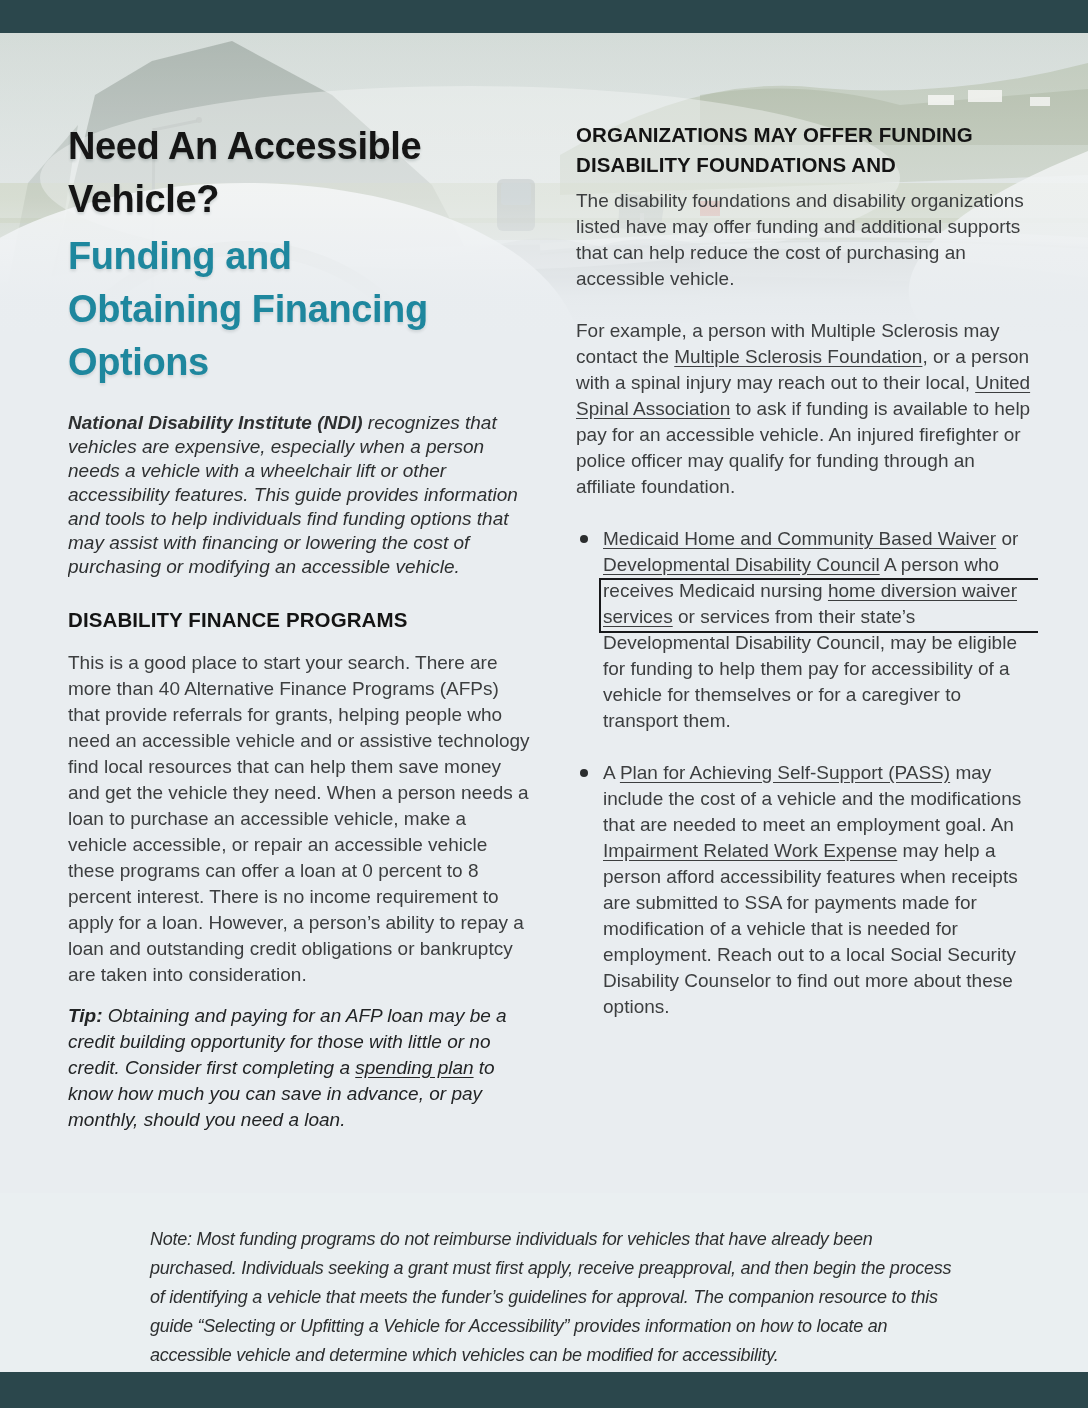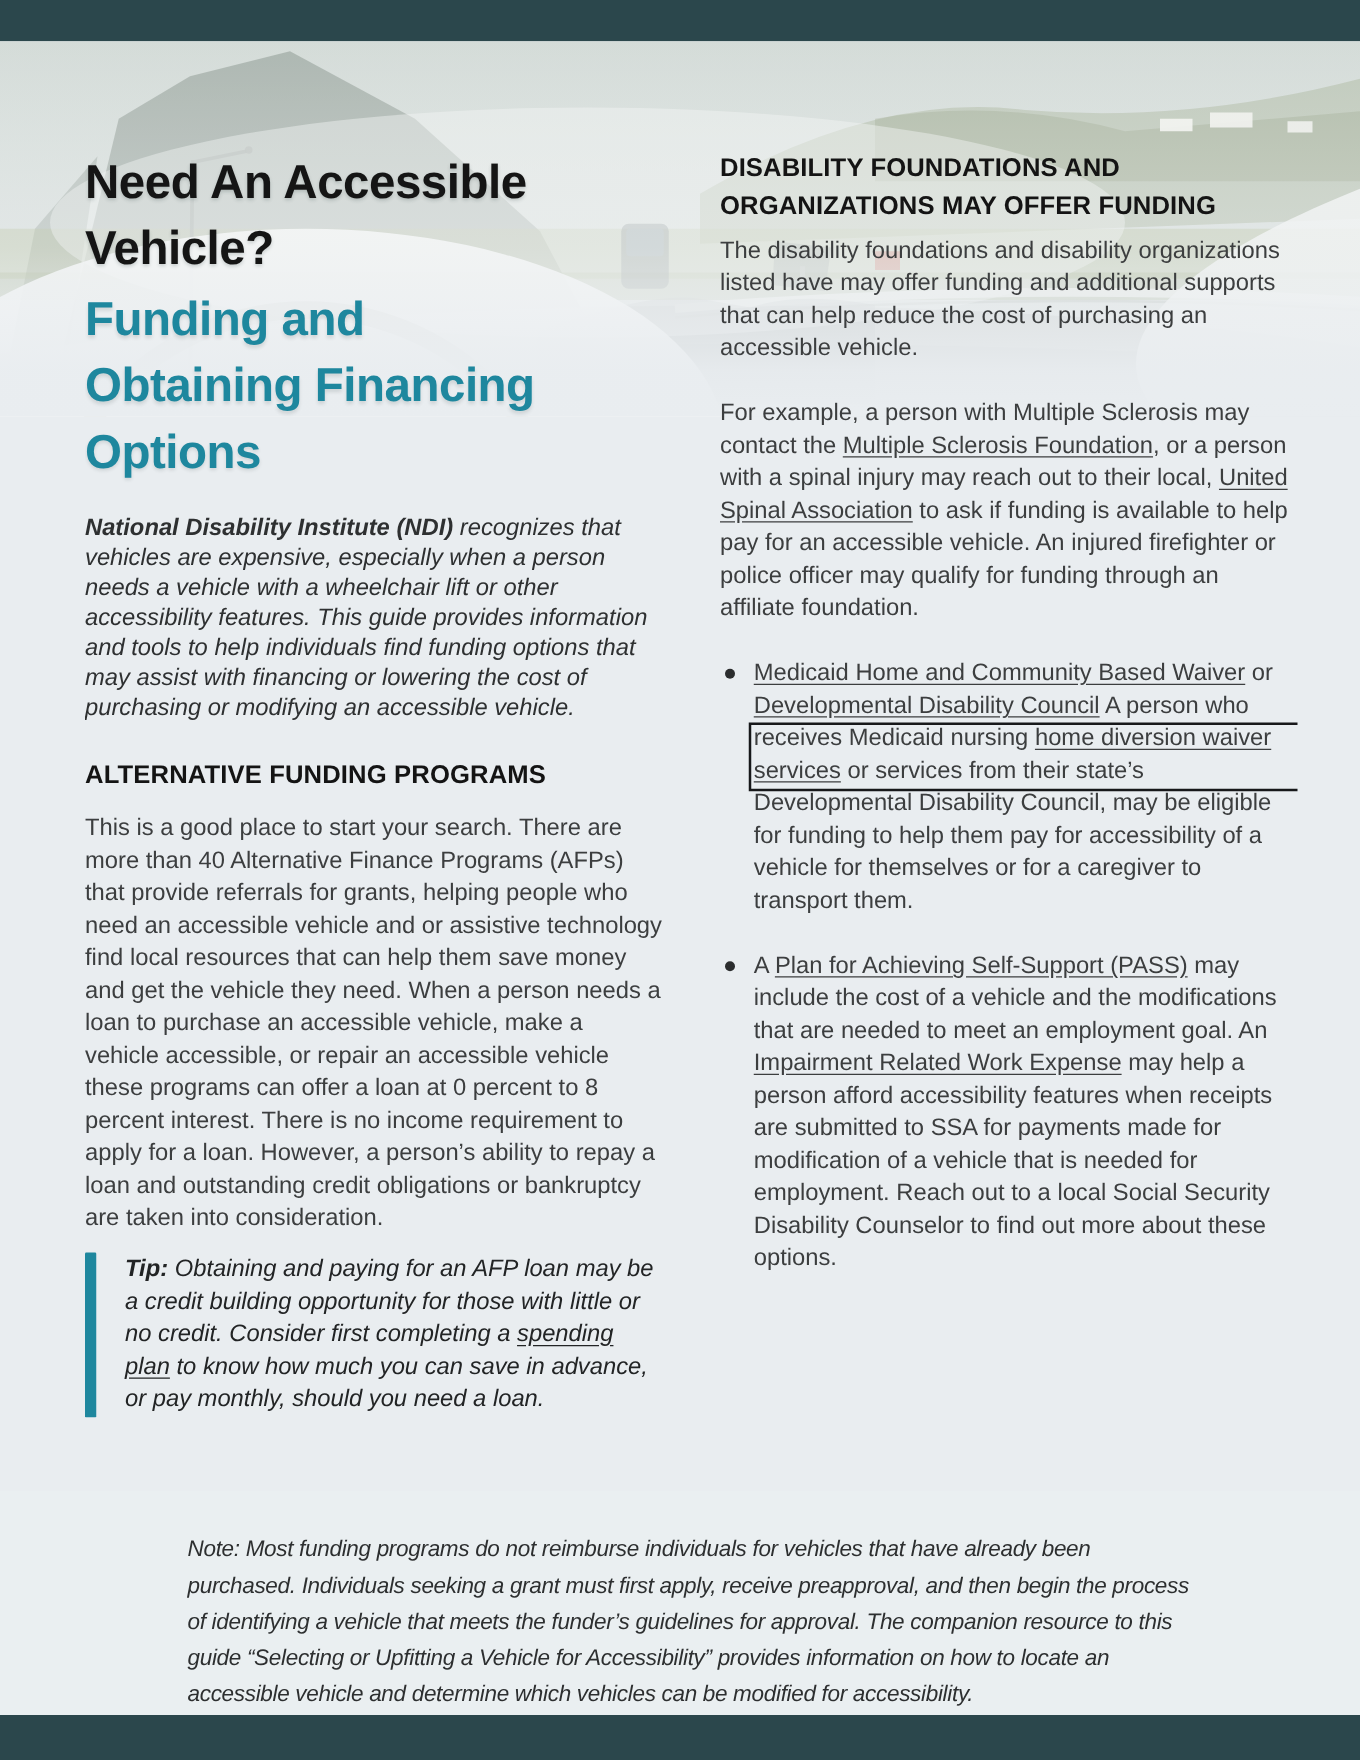--- a/index.html
+++ b/index.html
@@ -51,21 +51,21 @@
   .seg-bold{font-weight:bold;}
   .seg-link{text-decoration:underline;text-underline-offset:3px;cursor:pointer;text-align:center;}
 
   .section-heading{
     margin:26px 0 0;font-size:20.5px;line-height:29px;font-weight:bold;
     color:var(--heading-text);letter-spacing:0.1px;
   }
   .body-para{margin:16px 0 0;font-size:19px;line-height:26px;color:var(--body-text);}
   .para-gap{margin-top:26px;}
 
-  .tip{display:flex;margin-top:14px;}
+  .tip{display:flex;margin-top:14px;flex-direction:column;}
   .tip-bar{flex:none;width:9px;background:var(--teal);margin-right:23px;border-radius:1px;}
   .tip-text{margin:1px 0;font-style:italic;font-size:19px;line-height:26px;color:#222425;}
 
   .right-heading{
     margin:0;font-size:20.5px;line-height:30px;font-weight:bold;
     color:var(--heading-text);letter-spacing:0.1px;
   }
   .right-first{margin-top:8px;}
 
   .bullet-list{list-style:none;margin:26px 0 0;padding:0;}
@@ -143,32 +143,32 @@
     <h1 class="display-title">
         <span class="line">Need An Accessible</span>
         <span class="line">Vehicle?</span>
       </h1>
     <h2 class="display-subtitle">
         <span class="line">Funding and</span>
         <span class="line">Obtaining Financing</span>
         <span class="line">Options</span>
       </h2>
     <p class="intro"><span class="seg-bold">National Disability Institute (NDI)</span><span> recognizes that vehicles are expensive, especially when a person needs a vehicle with a wheelchair lift or other accessibility features. This guide provides information and tools to help individuals find funding options that may assist with financing or lowering the cost of purchasing or modifying an accessible vehicle.</span></p>
-    <h3 class="section-heading">ALTERNATIVE FUNDING PROGRAMS</h3>
+    <h3 class="section-heading">DISABILITY FINANCE PROGRAMS</h3>
     <p class="body-para">This is a good place to start your search. There are more than 40 Alternative Finance Programs (AFPs) that provide referrals for grants, helping people who need an accessible vehicle and or assistive technology find local resources that can help them save money and get the vehicle they need. When a person needs a loan to purchase an accessible vehicle, make a vehicle accessible, or repair an accessible vehicle these programs can offer a loan at 0 percent to 8 percent interest. There is no income requirement to apply for a loan. However, a person’s ability to repay a loan and outstanding credit obligations or bankruptcy are taken into consideration.</p>
     <div class="tip">
       <div class="tip-bar"></div>
       <p class="tip-text"><span class="seg-bold">Tip:</span><span> Obtaining and paying for an AFP loan may be a credit building opportunity for those with little or no credit. Consider first completing a </span><span class="seg-link">spending plan</span><span> to know how much you can save in advance, or pay monthly, should you need a loan.</span></p>
     </div>
   </div>
 
   <div class="col col-right">
     <h3 class="right-heading">
+        <span class="line">ORGANIZATIONS MAY OFFER FUNDING</span>
         <span class="line">DISABILITY FOUNDATIONS AND</span>
-        <span class="line">ORGANIZATIONS MAY OFFER FUNDING</span>
       </h3>
     <p class="body-para right-first">The disability foundations and disability organizations listed have may offer funding and additional supports that can help reduce the cost of purchasing an accessible vehicle.</p>
     <p class="body-para para-gap"><span>For example, a person with Multiple Sclerosis may contact the </span><span class="seg-link">Multiple Sclerosis Foundation</span><span>, or a person with a spinal injury may reach out to their local, </span><span class="seg-link">United Spinal Association</span><span> to ask if funding is available to help pay for an accessible vehicle. An injured firefighter or police officer may qualify for funding through an affiliate foundation.</span></p>
     <ul class="bullet-list">
       <li>
         <span class="dot"></span>
         <span><span class="seg-link">Medicaid Home and Community Based Waiver</span><span> or </span><span class="seg-link">Developmental Disability Council</span><span>  A person who receives Medicaid nursing </span><span class="seg-link">home diversion waiver services</span><span> or services from their state’s Developmental Disability Council, may be eligible for funding to help them pay for accessibility of a vehicle for themselves or for a caregiver to transport them.</span></span>
         <div class="focus-box"></div>
       </li>
       <li>

